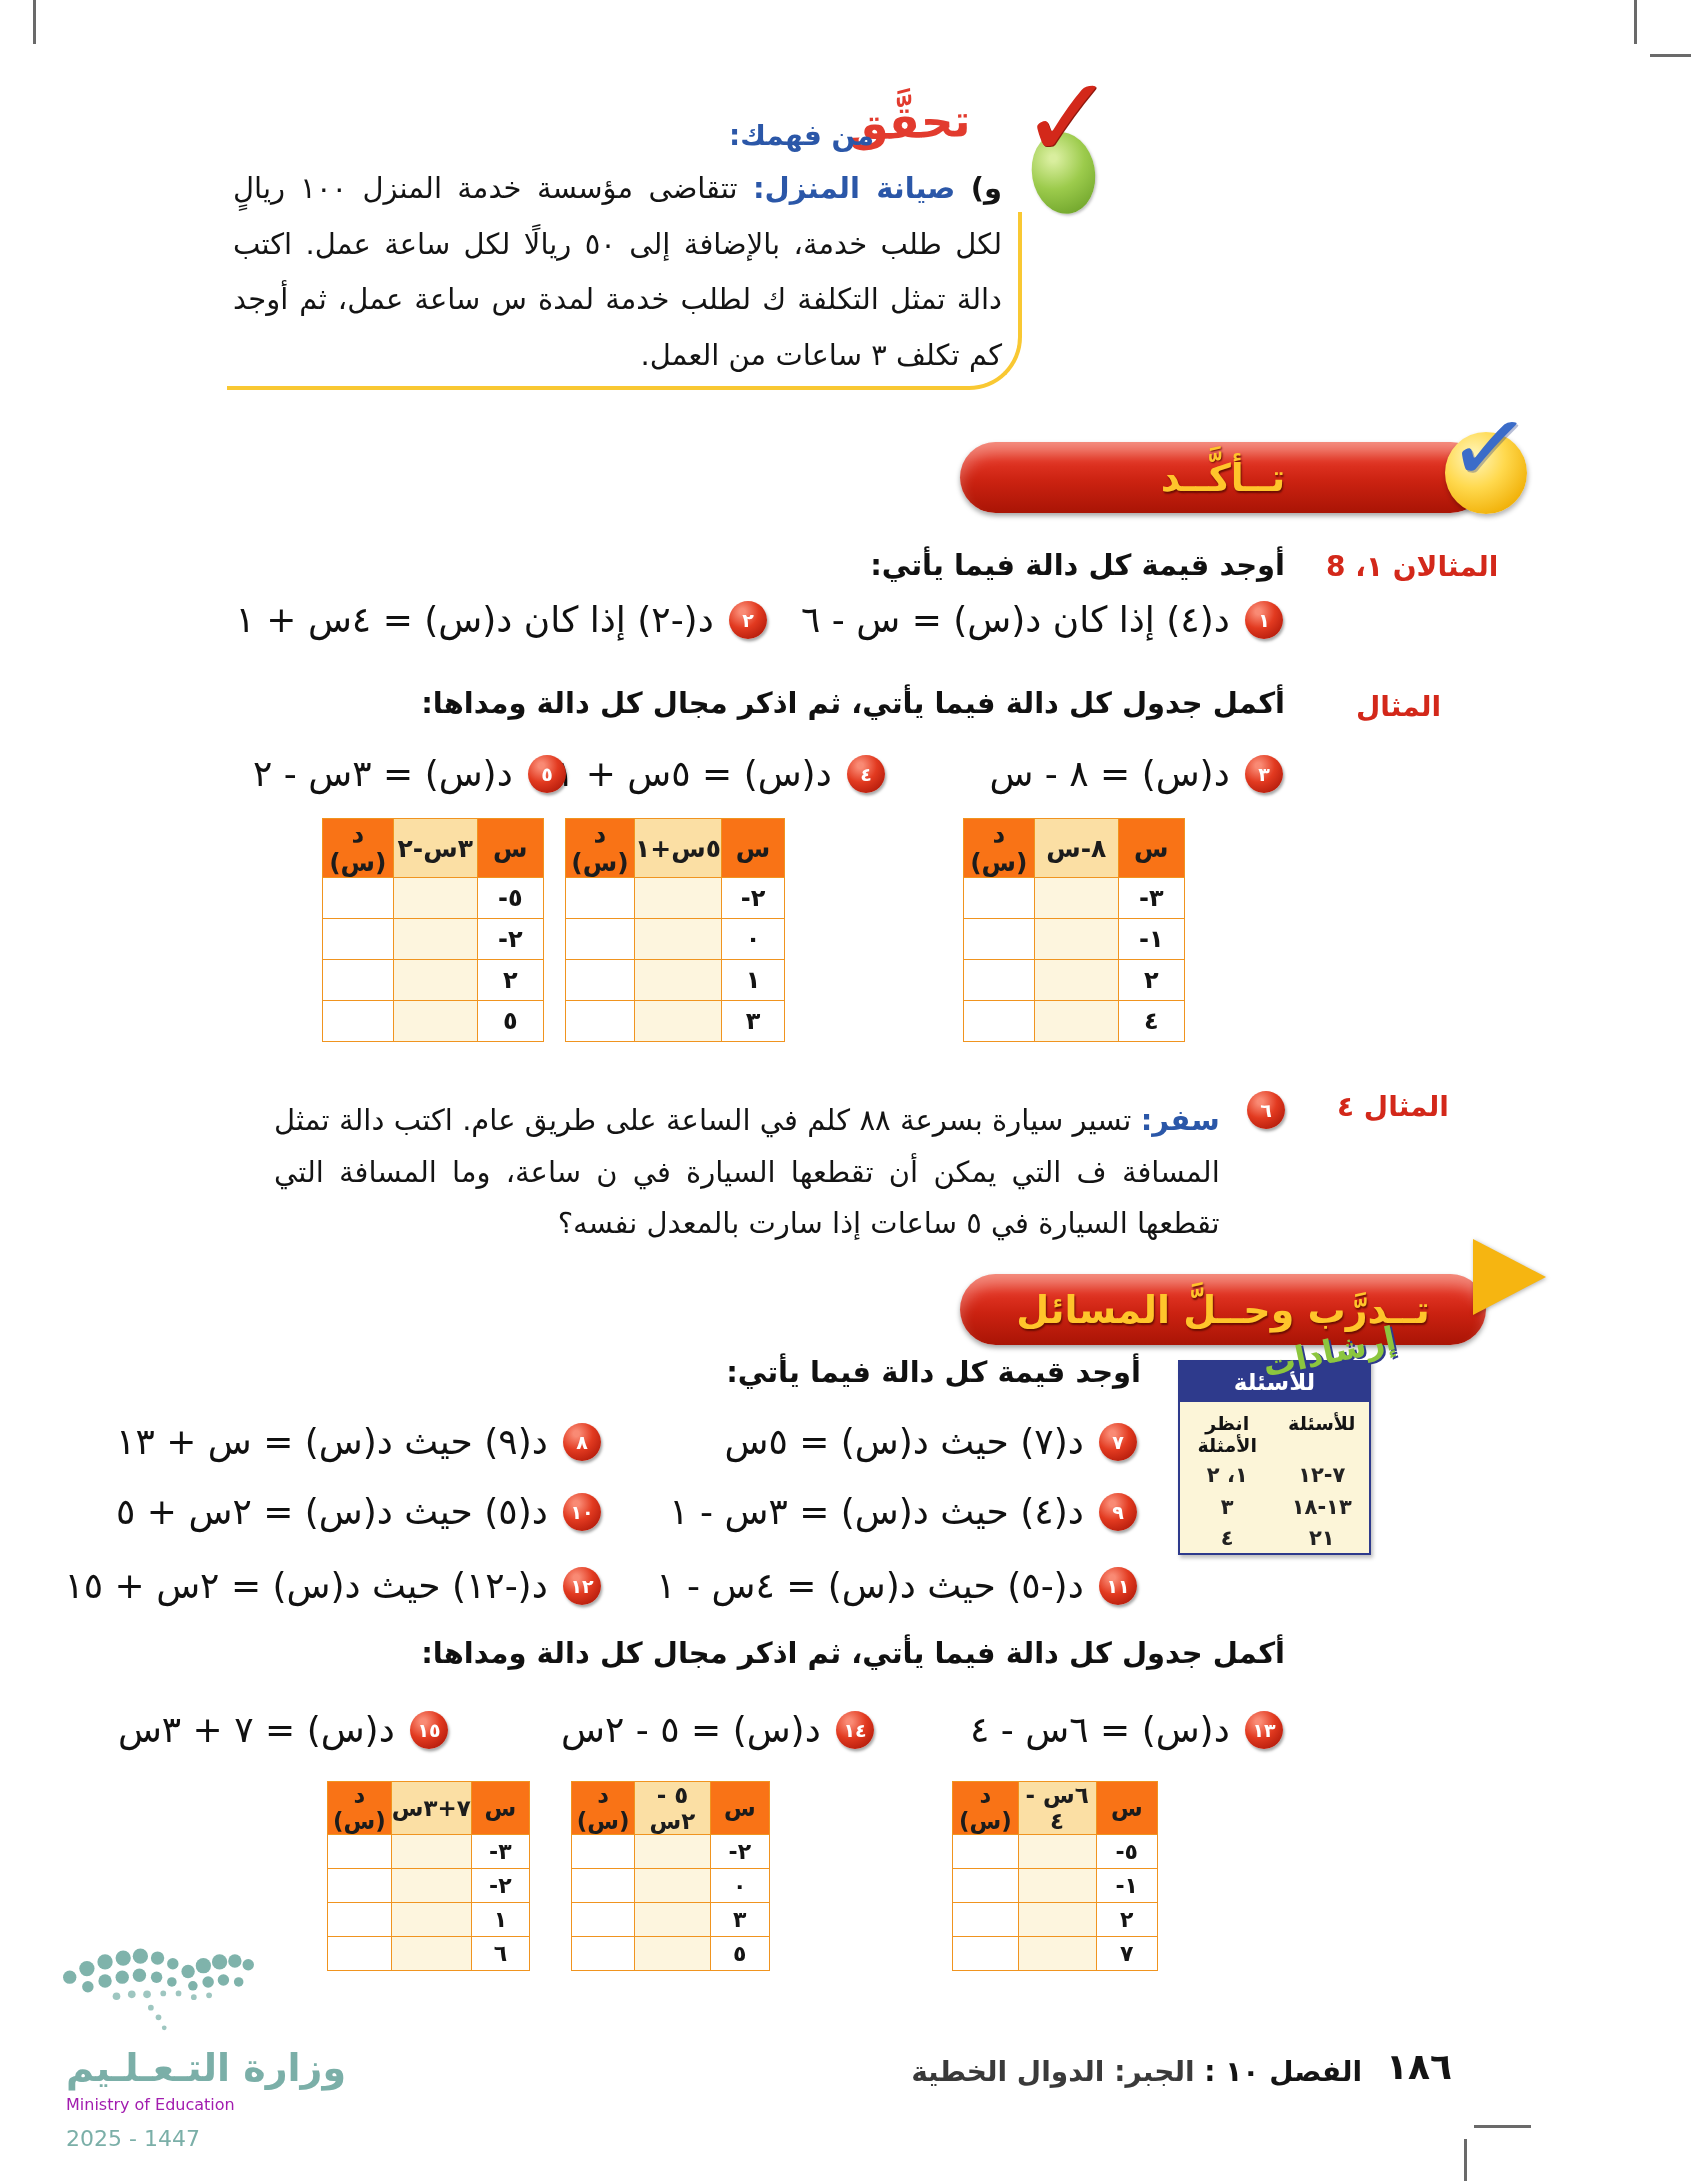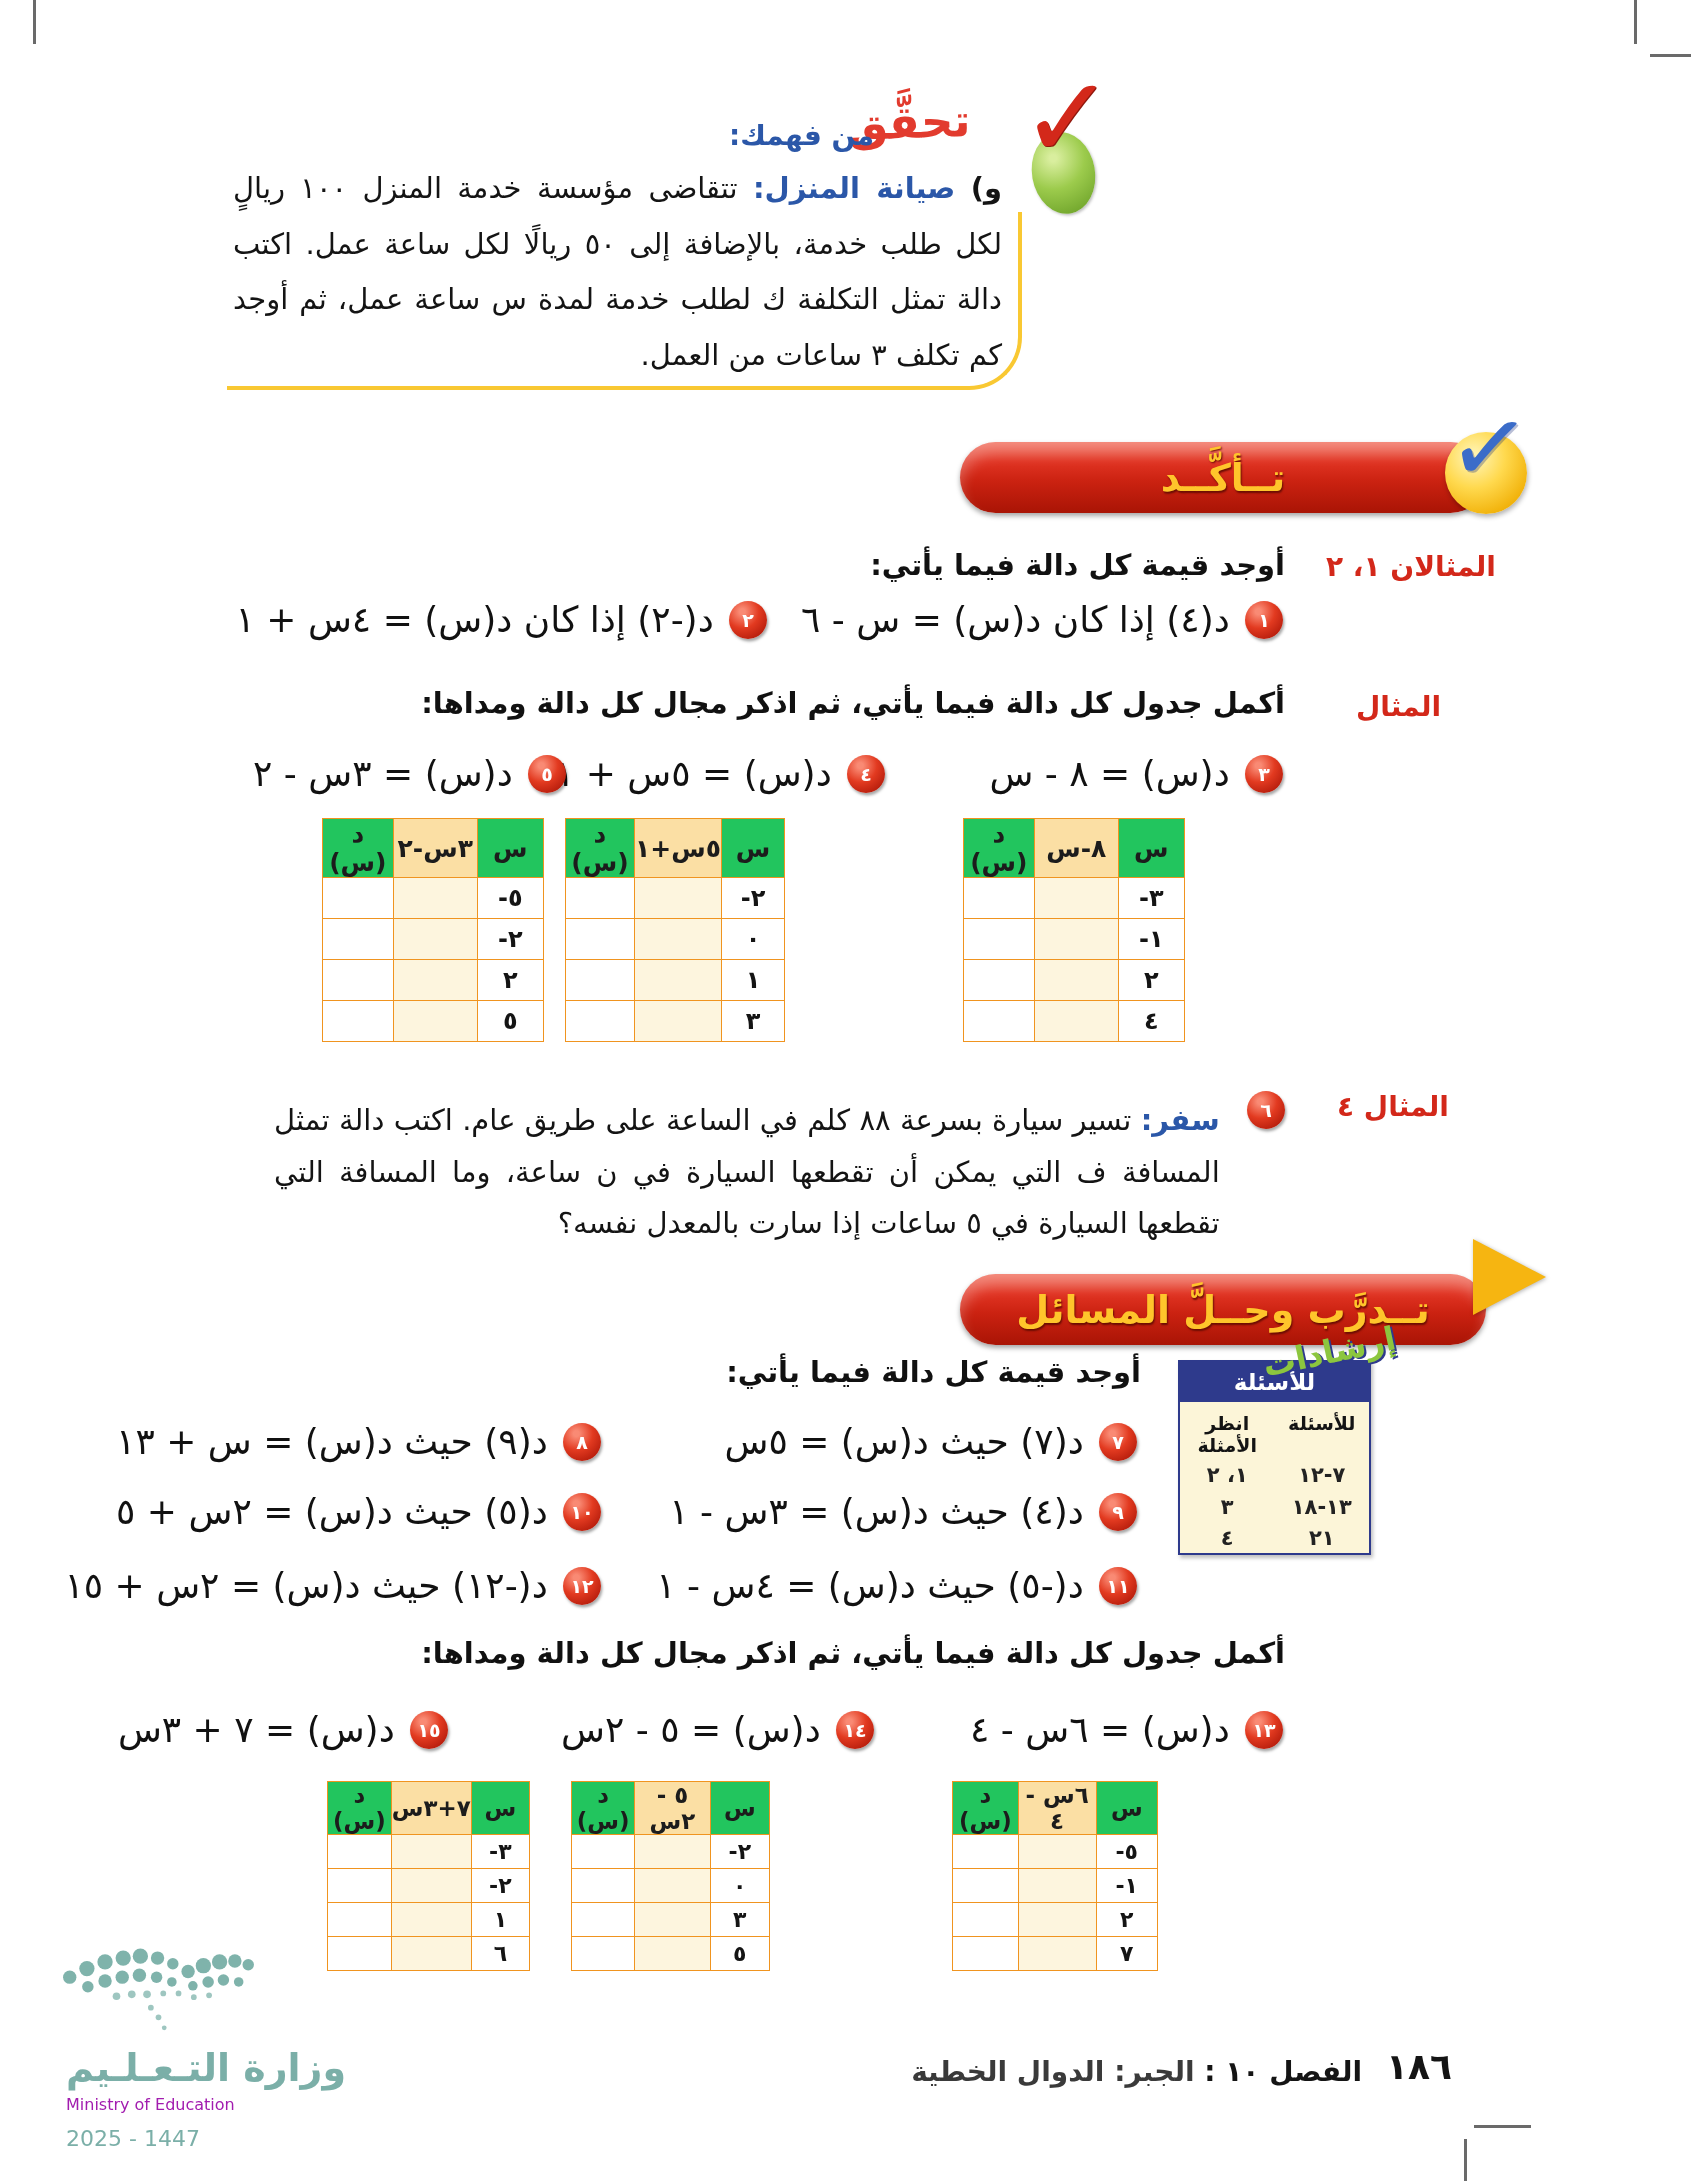--- a/index.html
+++ b/index.html
@@ -60,21 +60,21 @@
   
   .item6{position:absolute;right:406px;top:1083px;width:1023px;display:flex;gap:15.3px;direction:rtl;align-items:flex-start;}
   .item6 .badge{margin-top:7.6px;}
   .q-par{margin:12px;font-size:29px;line-height:1.78;text-align:justify;width:965px;}
 
   
   .ftable{position:absolute;}
   .ftable table{border-collapse:collapse;width:100%;}
   .ftable th,.ftable td{border:1.9px solid #f0941f;text-align:center;padding:0;}
   .ftable th{font-size:25px;font-weight:bold;color:#1c1c1c;}
-  .h-x,.h-f{background:#22c55e;}
+  .h-x,.h-f{background:#f97316;}
   .h-e{background:#fbdfa4;}
   .b-x{background:#ffffff;font-weight:bold;font-size:24px;}
   .b-e{background:#fdf5de;}
   .b-f{background:#ffffff;}
   .tbl-lg th{height:44px;}
   .tbl-lg td{height:40px;}
   .tbl-sm th{height:40px;font-size:23px;}
   .tbl-sm td{height:33px;font-size:22px;}
   .col-x{width:30%;} .col-e{width:38%;} .col-f{width:32%;}
 
@@ -121,21 +121,21 @@
   <div class="prob">
     <p><span class="q-letter">و)</span> <span class="blue-label">صيانة المنزل:</span> <span>تتقاضى مؤسسة خدمة المنزل ١٠٠ ريالٍ لكل طلب خدمة، بالإضافة إلى ٥٠ ريالًا لكل ساعة عمل. اكتب دالة تمثل التكلفة ك لطلب خدمة لمدة س ساعة عمل، ثم أوجد كم تكلف ٣ ساعات من العمل.</span></p>
   </div>
 
   <div class="pill" style="top:442px;">
     <span class="pill-text">تــأكَّــد</span>
   </div>
   <div class="pc-circle"></div>
   <div class="pc-tick">✓</div>
 
-  <div class="mlabel" style="left:1327px;top:550px;">المثالان ١، ٢</div>
+  <div class="mlabel" style="left:1327px;top:550px;">المثالان ١، 8</div>
   <div class="prompt" style="right:406px;top:548px;">أوجد قيمة كل دالة فيما يأتي:</div>
 
   <div class="q-item" style="right:408px;top:599px;">
     <span class="badge">١</span>
     <span class="q-text">د(٤) إذا كان د(س) = س - ٦</span>
   </div>
   <div class="q-item" style="right:924px;top:599px;">
     <span class="badge">٢</span>
     <span class="q-text">د(-٢) إذا كان د(س) = ٤س + ١</span>
   </div>

